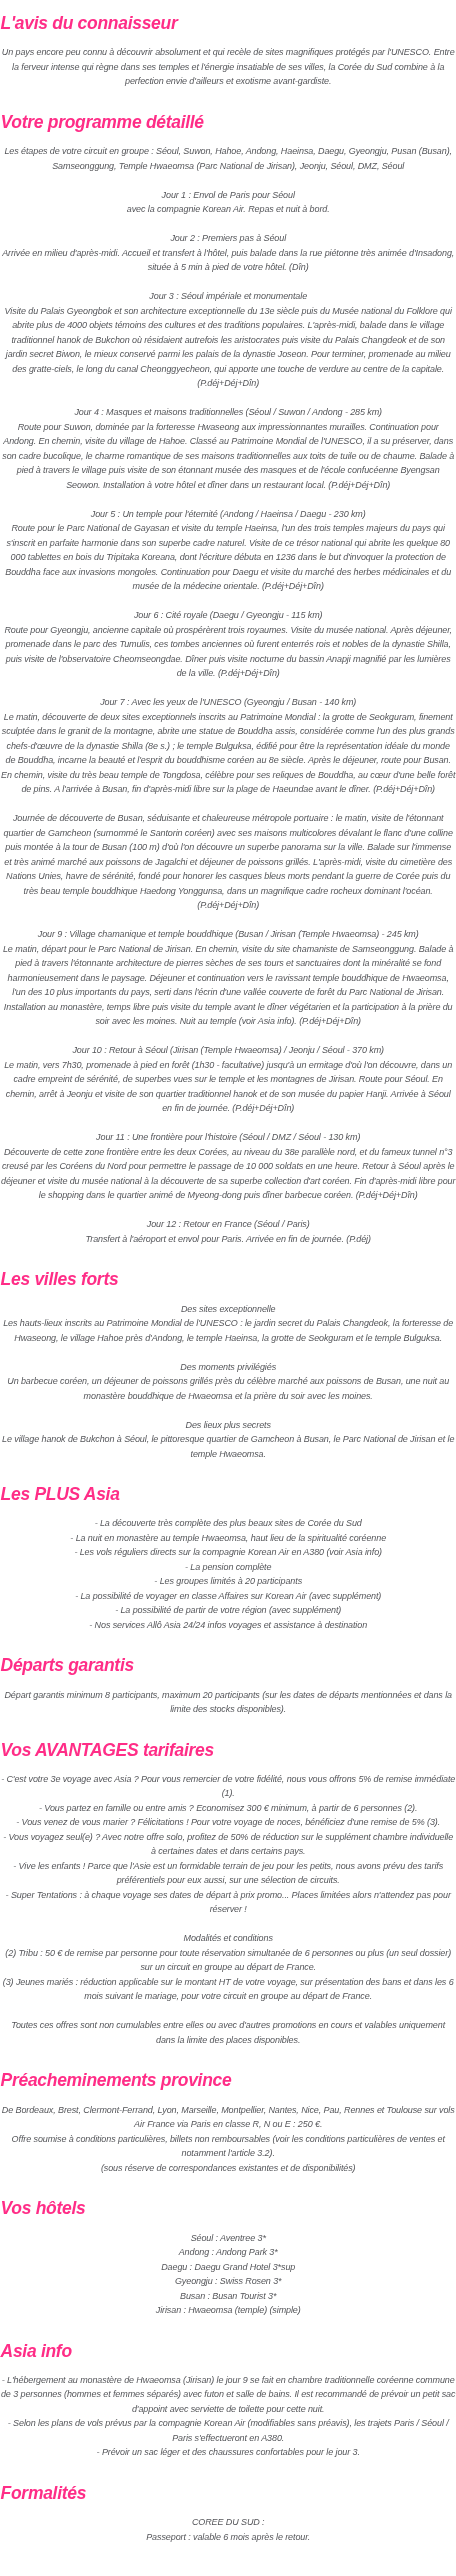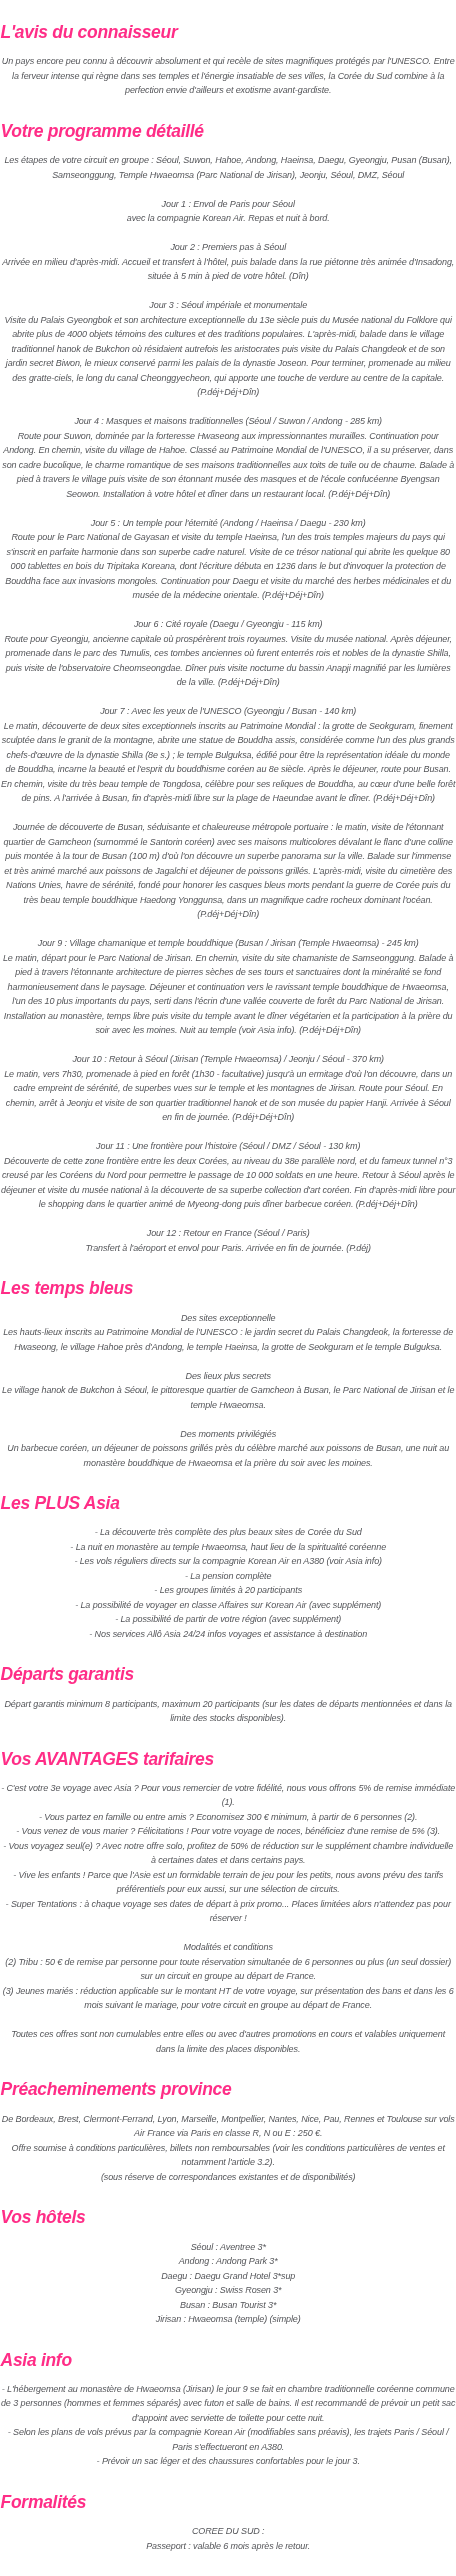--- a/index.html
+++ b/index.html
@@ -14,21 +14,21 @@
   h2 {
     font-family: "Liberation Sans", sans-serif;
     font-style: italic;
     font-weight: bold;
     font-size: 17.5px;
     line-height: 19.3px;
     letter-spacing: -0.3px;
     color: #ff2d87;
     margin: 24px 0 12px 0;
   }
-  h2.first { margin-top: 22px; }
+  h2.first { margin-top: 13px; }
   .para {
     font-size: 9px;
     line-height: 14.5px;
     letter-spacing: -0.1px;
     margin: 0 0 14.5px 0;
     text-align: center;
   }
   .para:last-child { margin-bottom: 0; }
   .line {  }
 </style>
@@ -84,32 +84,32 @@
   </div>
   <div class="para">
     <div class="line">Jour 11 : Une frontière pour l'histoire (Séoul / DMZ / Séoul - 130 km)</div>
     <div>Découverte de cette zone frontière entre les deux Corées, au niveau du 38e parallèle nord, et du fameux tunnel n°3 creusé par les Coréens du Nord pour permettre le passage de 10 000 soldats en une heure. Retour à Séoul après le déjeuner et visite du musée national à la découverte de sa superbe collection d'art coréen. Fin d'après-midi libre pour le shopping dans le quartier animé de Myeong-dong puis dîner barbecue coréen. (P.déj+Déj+Dîn)</div>
   </div>
   <div class="para">
     <div class="line">Jour 12 : Retour en France (Séoul / Paris)</div>
     <div>Transfert à l'aéroport et envol pour Paris. Arrivée en fin de journée. (P.déj)</div>
   </div>
 
-  <h2>Les temps bleus</h2>
+  <h2>Les villes forts</h2>
   <div class="para">
     <div class="line">Des sites exceptionnelle</div>
     <div>Les hauts-lieux inscrits au Patrimoine Mondial de l'UNESCO : le jardin secret du Palais Changdeok, la forteresse de Hwaseong, le village Hahoe près d'Andong, le temple Haeinsa, la grotte de Seokguram et le temple Bulguksa.</div>
   </div>
   <div class="para">
+    <div class="line">Des moments privilégiés</div>
+    <div>Un barbecue coréen, un déjeuner de poissons grillés près du célèbre marché aux poissons de Busan, une nuit au monastère bouddhique de Hwaeomsa et la prière du soir avec les moines.</div>
+  </div>
+  <div class="para">
     <div class="line">Des lieux plus secrets</div>
     <div>Le village hanok de Bukchon à Séoul, le pittoresque quartier de Gamcheon à Busan, le Parc National de Jirisan et le temple Hwaeomsa.</div>
-  </div>
-  <div class="para">
-    <div class="line">Des moments privilégiés</div>
-    <div>Un barbecue coréen, un déjeuner de poissons grillés près du célèbre marché aux poissons de Busan, une nuit au monastère bouddhique de Hwaeomsa et la prière du soir avec les moines.</div>
   </div>
 
   <h2>Les PLUS Asia</h2>
   <div class="para">
     <div class="line">- La découverte très complète des plus beaux sites de Corée du Sud</div>
     <div class="line">- La nuit en monastère au temple Hwaeomsa, haut lieu de la spiritualité coréenne</div>
     <div class="line">- Les vols réguliers directs sur la compagnie Korean Air en A380 (voir Asia info)</div>
     <div class="line">- La pension complète</div>
     <div class="line">- Les groupes limités à 20 participants</div>
     <div class="line">- La possibilité de voyager en classe Affaires sur Korean Air (avec supplément)</div>

